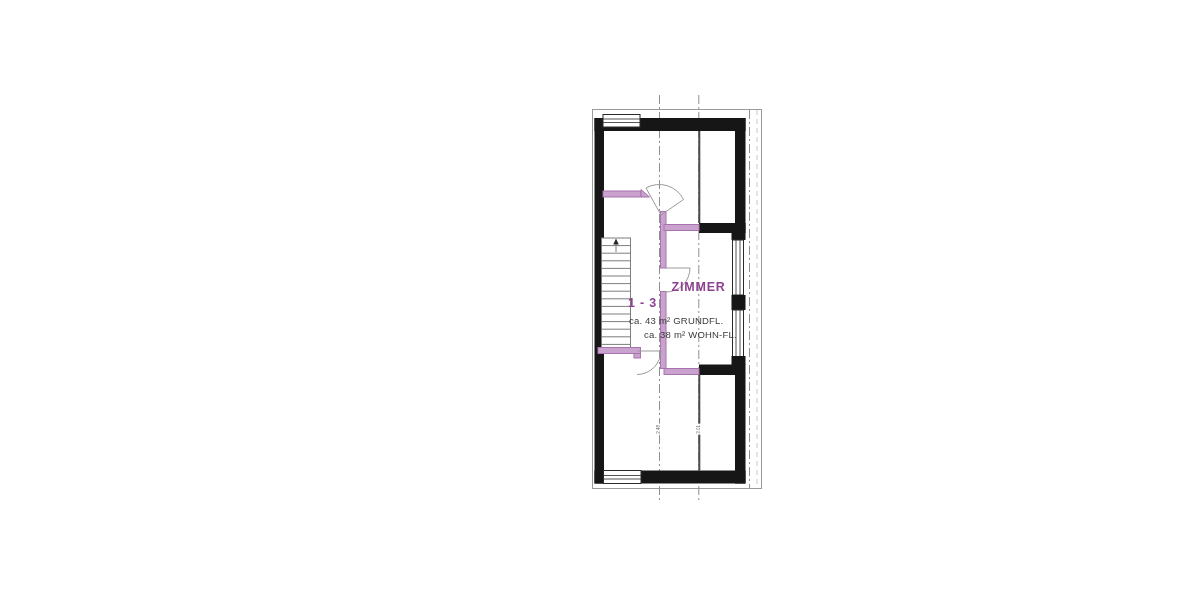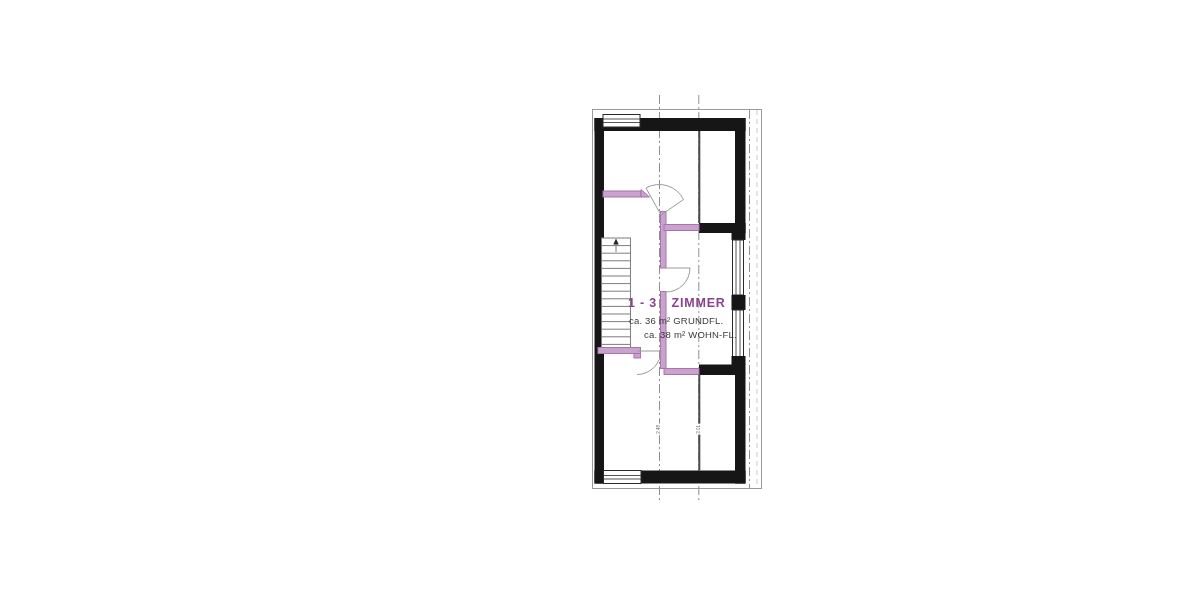--- a/index.html
+++ b/index.html
@@ -88,19 +88,19 @@
     <rect class="purple" x="664" y="368.5" width="35" height="6"></rect>
     <rect class="purple" x="598" y="347.5" width="42.5" height="6"></rect>
     <rect class="purple" x="634" y="353.5" width="6.5" height="4.5"></rect>
 
     <path class="door" d="M661 215 L646 188 A27 27 0 0 1 683.5 199.5 Z"></path>
     <path class="door" d="M666 268 L690 268 A24 24 0 0 1 666 292"></path>
     <path class="door" d="M661 350.5 A24 24 0 0 1 637 374.5 M637.5 351 L661 351"></path>
   </svg>
 
   <div class="lbl unit-title" style="left:628px;top:296px;width:23px;text-align:left;">1 - 3</div>
-  <div class="lbl unit-title" style="left:671.5px;top:296px;">ZIMMER</div>
-  <div class="lbl area-line" style="left:629px;top:315px;">ca. 36 m² GRUNDFL.</div>
+  <div class="lbl unit-title" style="left:671.5px;top:280px;">ZIMMER</div>
+  <div class="lbl area-line" style="left:629px;top:315px;">ca. 43 m² GRUNDFL.</div>
   <div class="lbl area-line" style="left:629px;top:328.5px;margin-left:15px;">ca. 38 m² WOHN-FL.</div>
 
   <div class="lbl dim-mark" style="left:654px;top:427px;">2.48</div>
   <div class="lbl dim-mark" style="left:693.5px;top:427px;">3.01</div>
 </div>
 
 </body></html>

